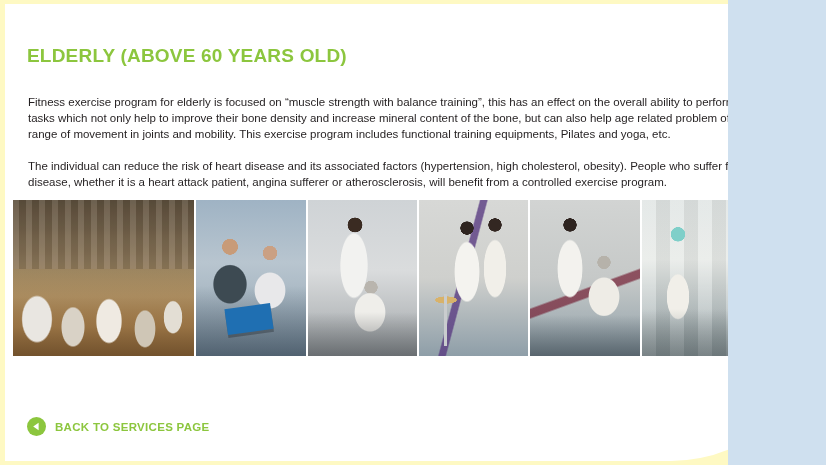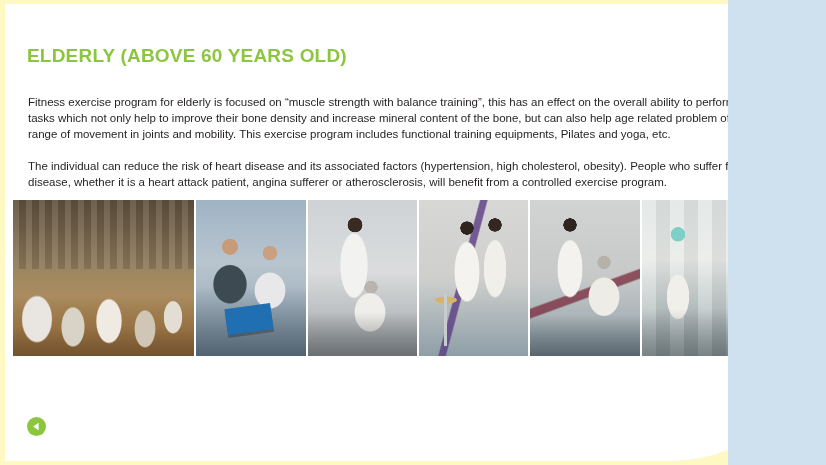--- a/index.html
+++ b/index.html
@@ -256,16 +256,17 @@
       <div class="photo p5"></div>
       <div class="photo p6"></div>
     </div>
 
     <a class="back-link" href="#">
       <span class="back-circle">
         <svg width="11" height="11" viewBox="0 0 11 11" aria-hidden="true">
           <polygon points="7.6,1.8 7.6,9.2 2.2,5.5" fill="#ffffff"></polygon>
         </svg>
       </span>
+      <span class="back-label">BACK TO SERVICES PAGE</span>
     </a>
 
   </div>
 </div>
 
 </body></html>

